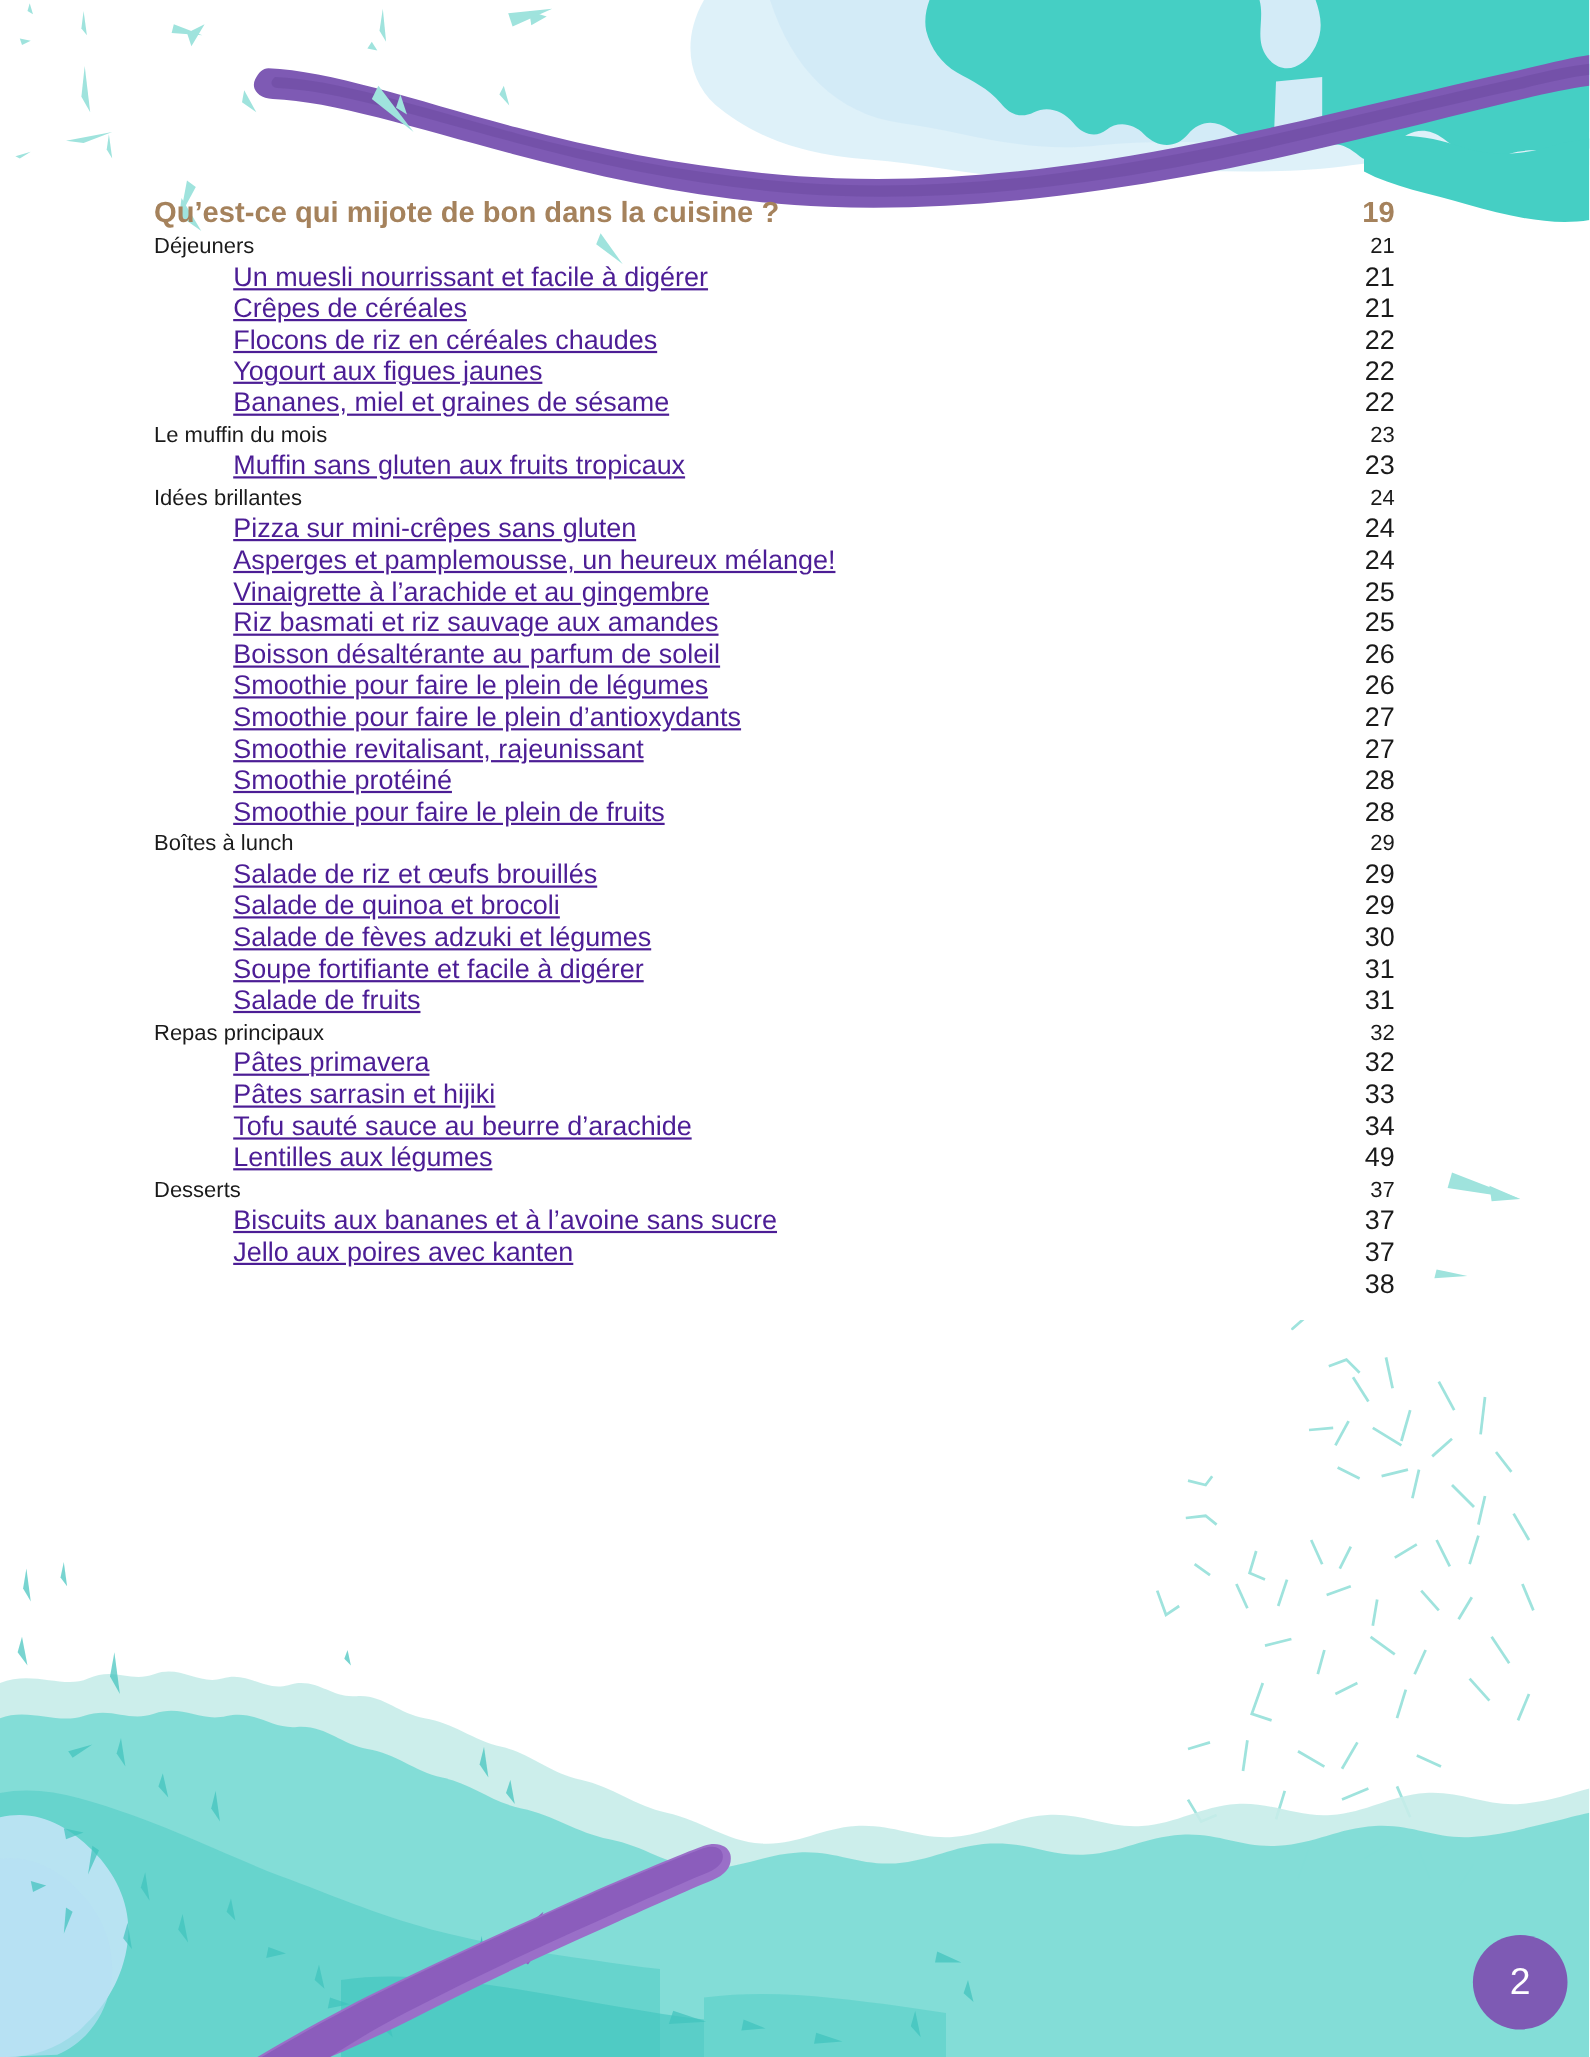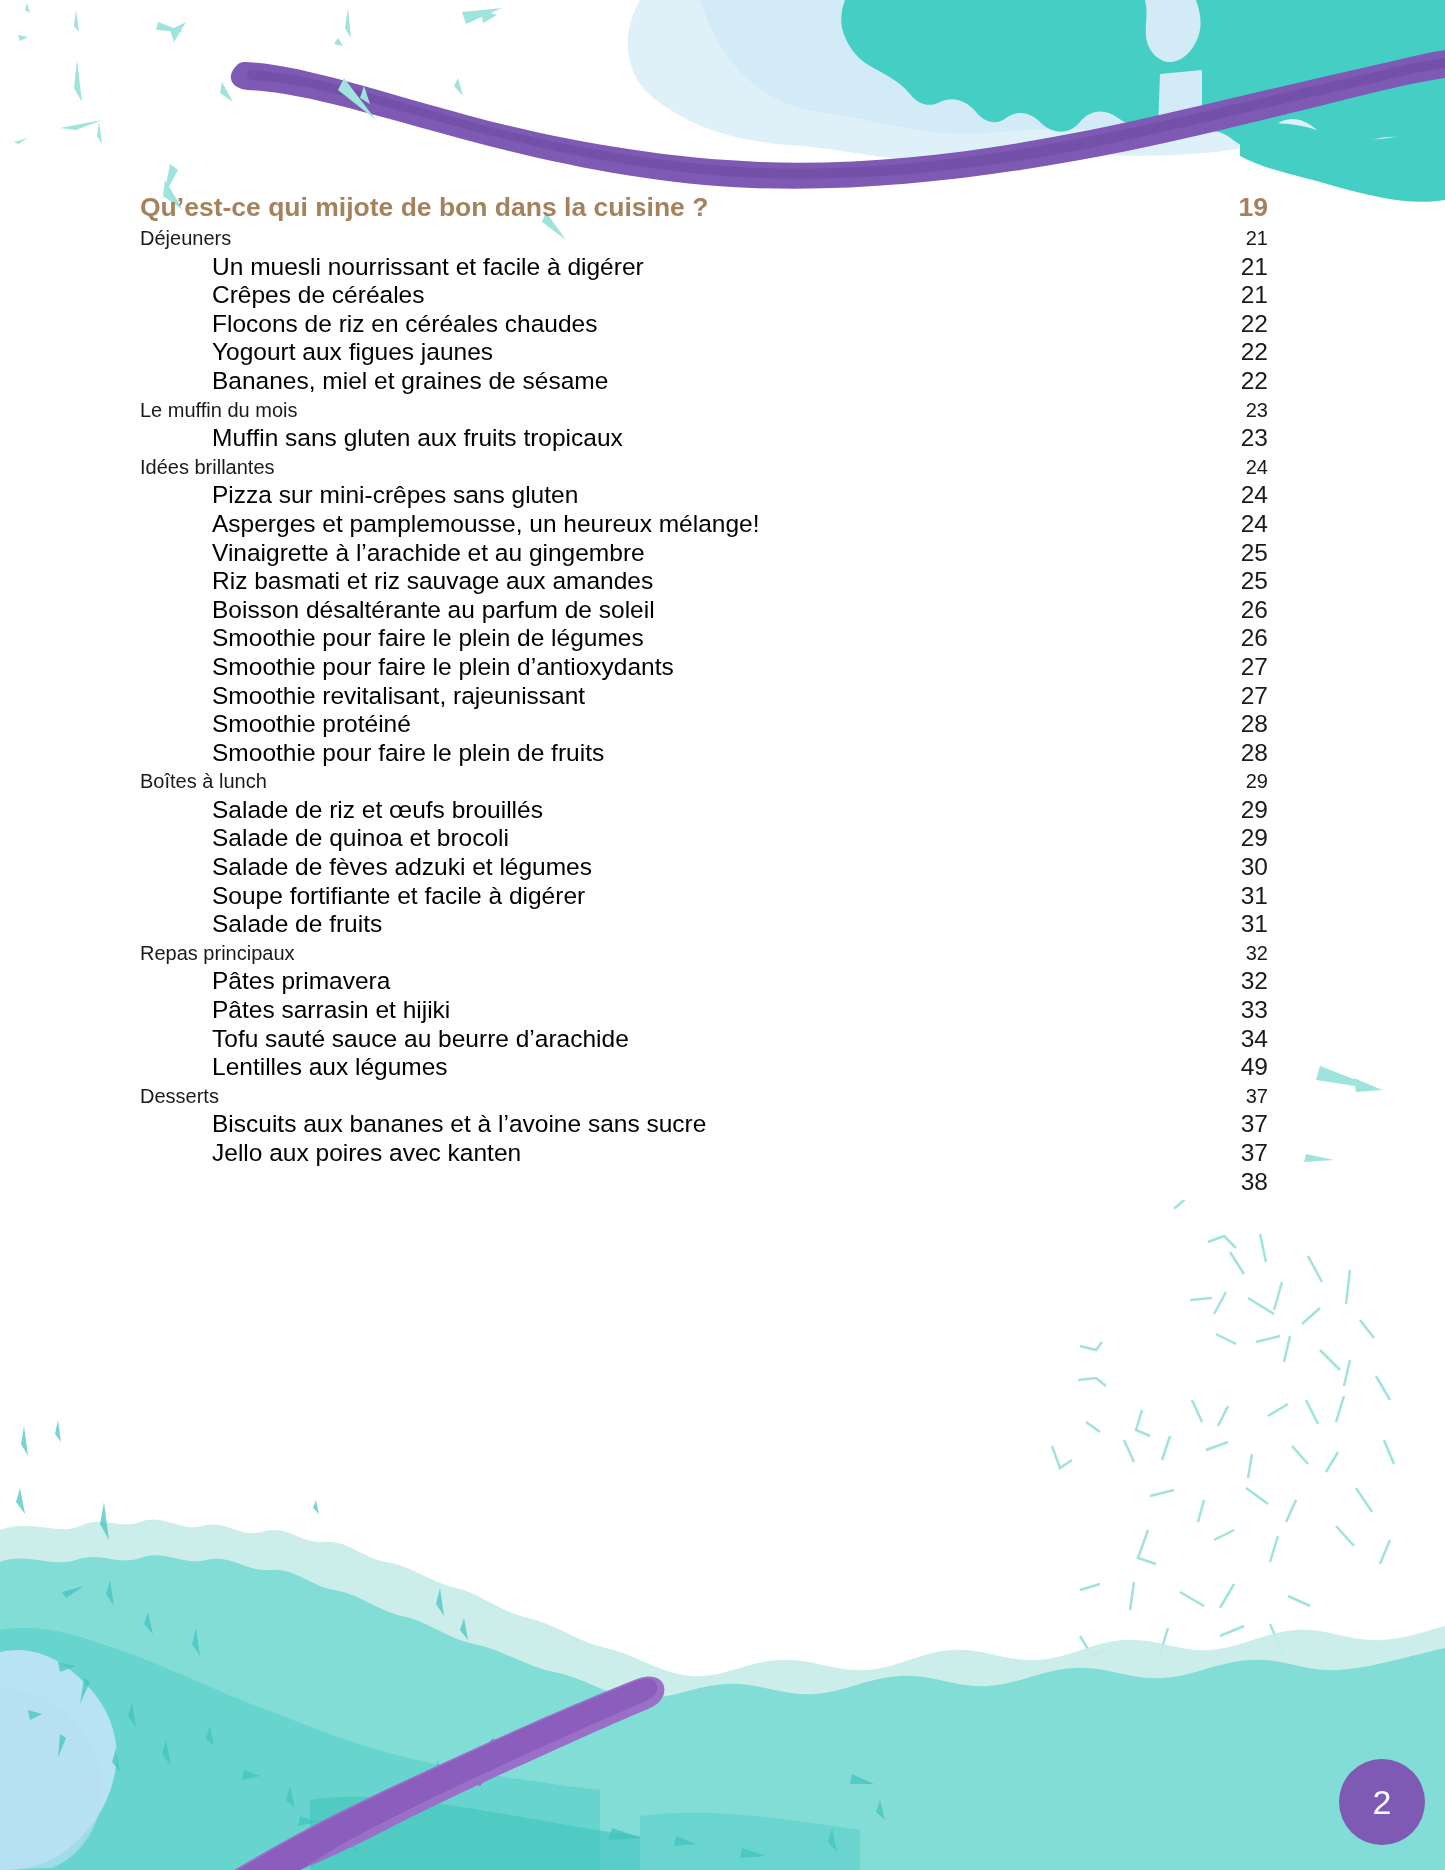--- a/index.html
+++ b/index.html
@@ -66,33 +66,33 @@
   
   .row.level-title .label,
   .row.level-title .pagenum {
     color: #a5825c;
     font-weight: bold;
     font-size: 26.5px;
   }
   .row.level-title {
     height: 34px;
     line-height: 34px;
-    margin-top: 14px;
   }
   .row.level-section .label,
   .row.level-section .pagenum {
     color: #1a1a1a;
     font-size: 20px;
     font-weight: normal;
   }
   .row.level-item .label {
-    color: #000000;
+    color: #4c1d95;
     font-size: 24.5px;
     font-weight: normal;
     padding-left: 72px;
+    text-decoration: underline;
   }
   .row.level-item .pagenum {
     color: #1a1a1a;
     font-size: 24.5px;
   }
 
   
   #page-badge {
     position: absolute;
     left: 1339px;

